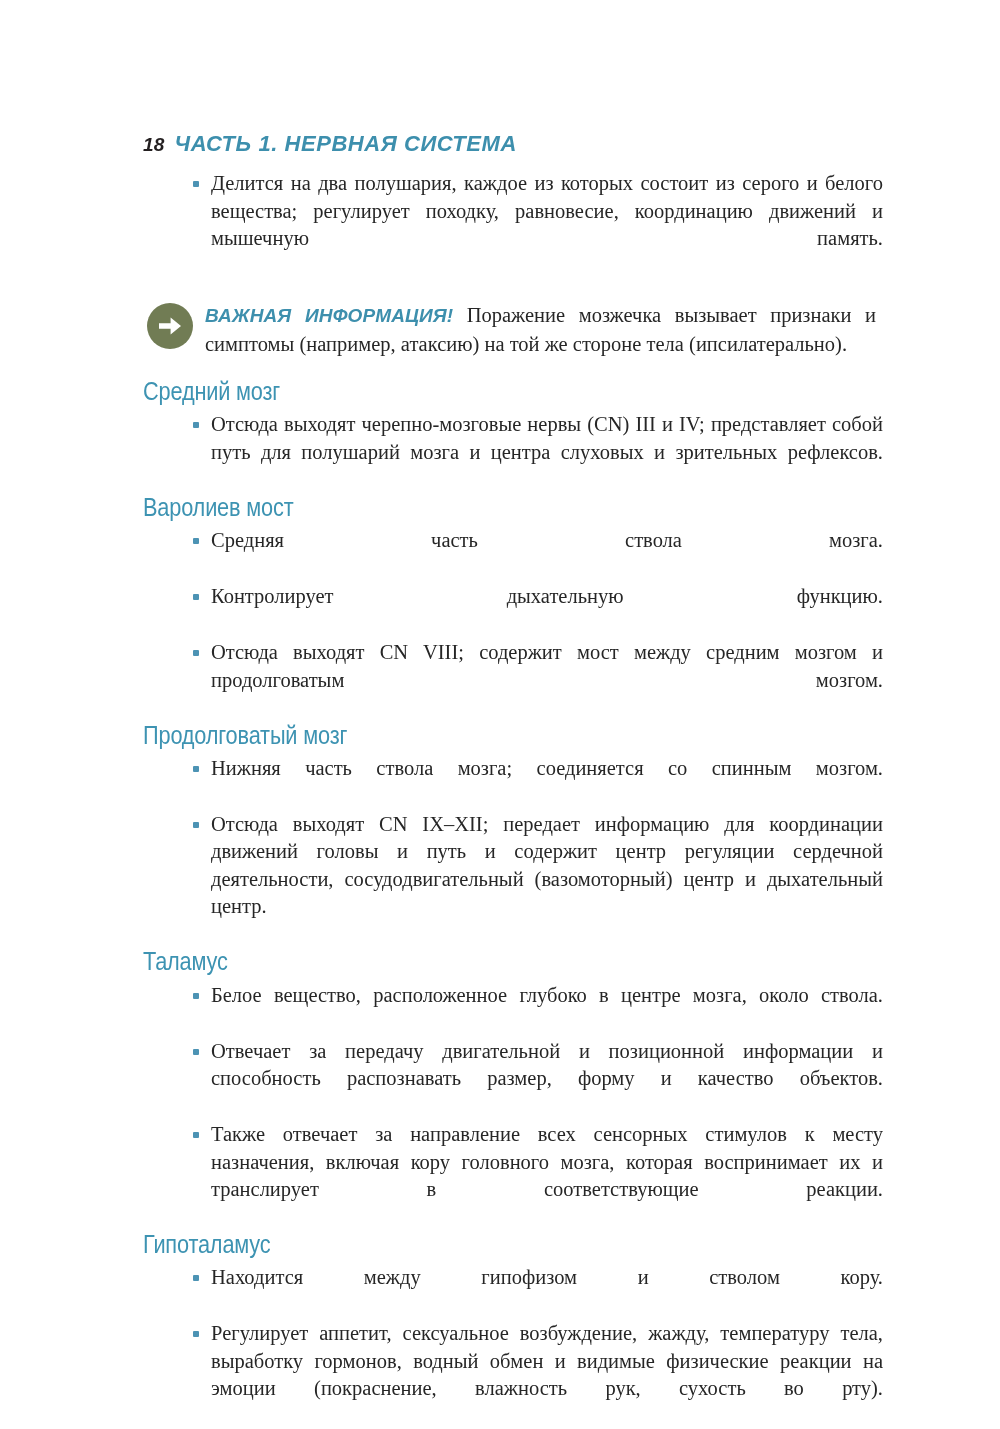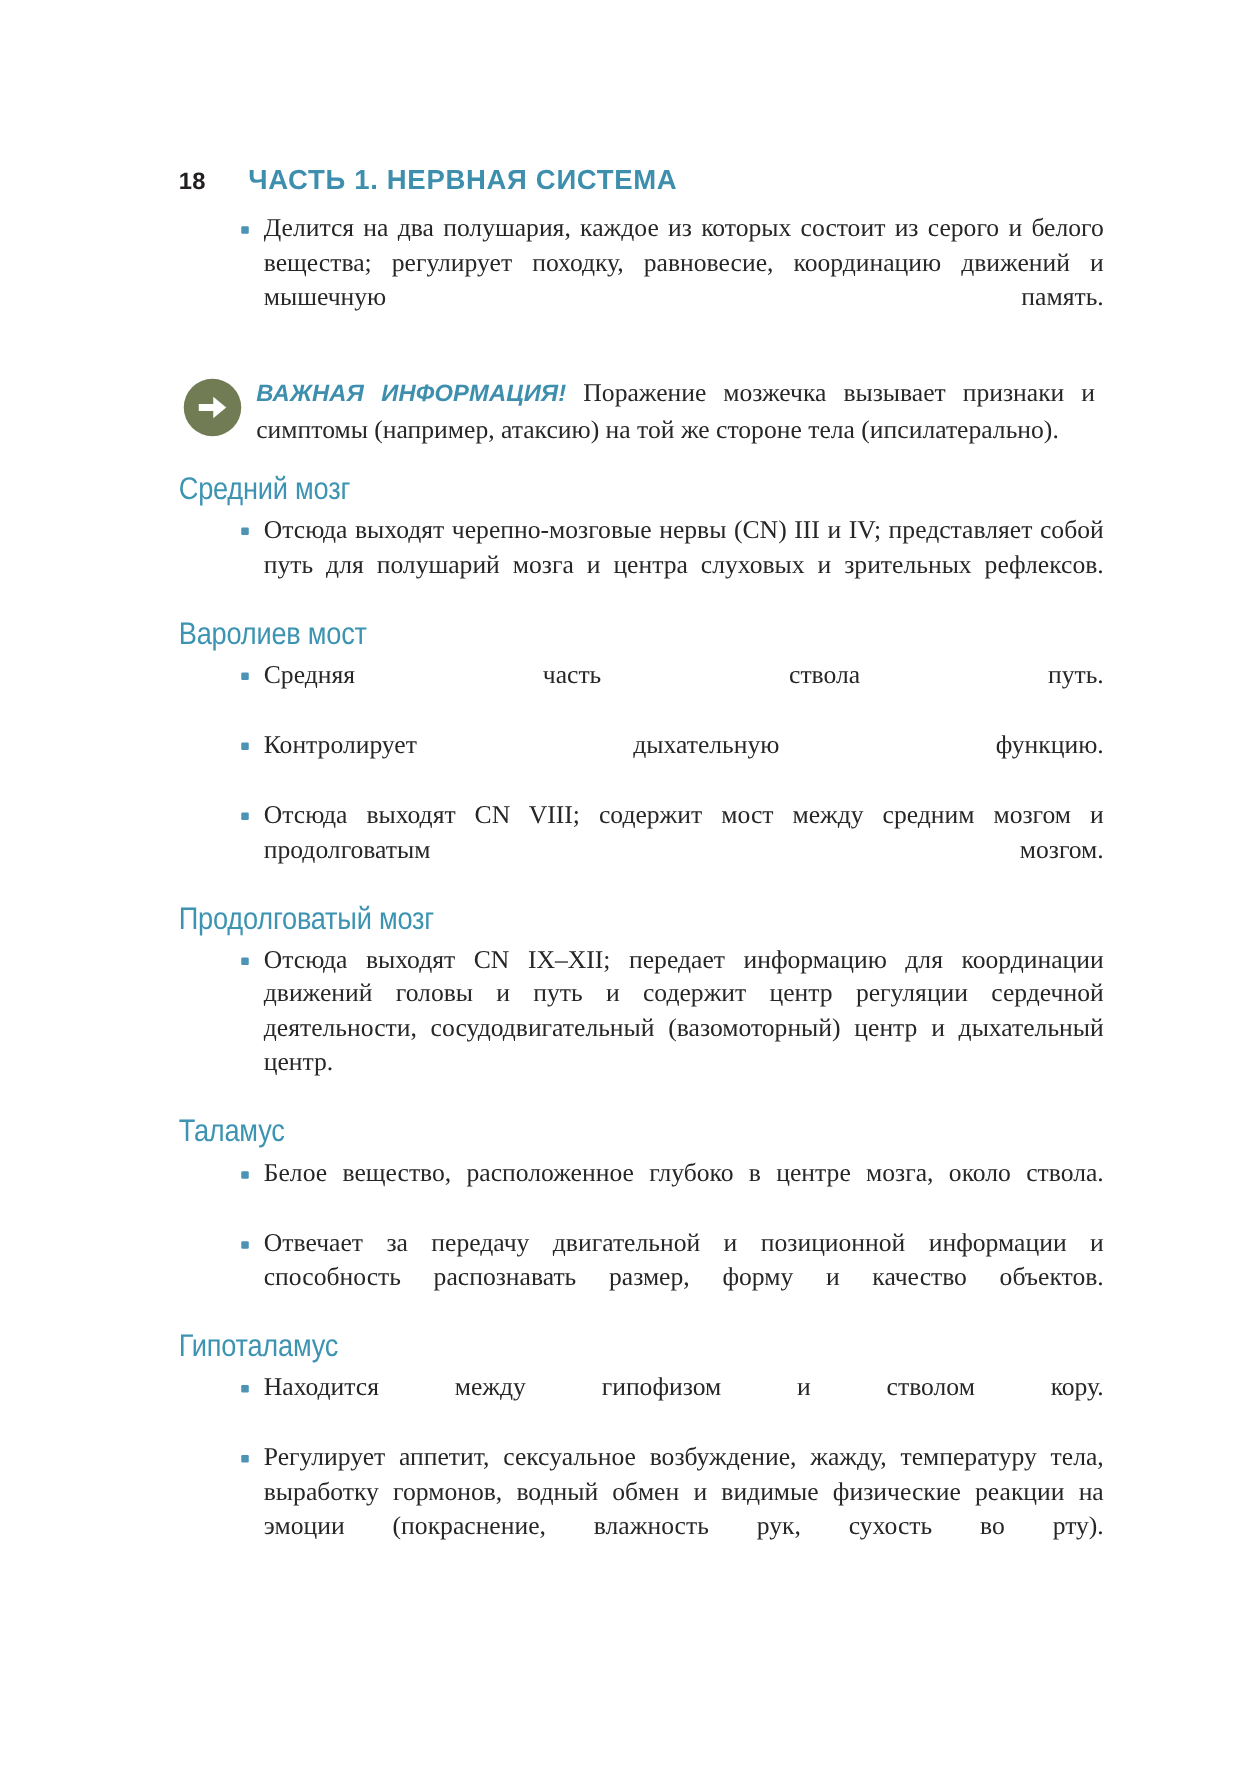--- a/index.html
+++ b/index.html
@@ -26,22 +26,23 @@
     background: #ffffff;
   }
 
   
   .running-head {
     position: absolute;
     left: 143px;
     top: 131px;
     display: flex;
     align-items: baseline;
-    gap: 34px;
+    gap: 10px;
     white-space: nowrap;
+    font-style: italic;
   }
   .folio {
     font-family: "Liberation Sans", "DejaVu Sans", sans-serif;
     font-weight: 700;
     font-size: 19px;
     color: #231f20;
     letter-spacing: 0.2px;
   }
   .head-title {
     font-family: "Liberation Sans", "DejaVu Sans", sans-serif;
@@ -183,34 +184,36 @@
       <p class="callout-text"><span class="callout-label">ВАЖНАЯ ИНФОРМАЦИЯ!</span><span> Поражение мозжечка вызывает признаки и симптомы (например, атаксию) на той же стороне тела (ипсилатерально).</span></p>
     </div>
 
     <h2 class="section-heading sec-midbrain">Средний мозг</h2>
     <ul class="bullets">
       <li>Отсюда выходят черепно-мозговые нервы (CN) III и IV; представляет собой путь для полушарий мозга и центра слуховых и зрительных рефлексов.</li>
     </ul>
 
     <h2 class="section-heading sec-pons">Варолиев мост</h2>
     <ul class="bullets">
-      <li>Средняя часть ствола путь.</li>
+      <li>Средняя часть ствола мозга.</li>
       <li>Контролирует дыхательную функцию.</li>
       <li>Отсюда выходят CN VIII; содержит мост между средним мозгом и продолговатым мозгом.</li>
     </ul>
 
     <h2 class="section-heading sec-medulla">Продолговатый мозг</h2>
     <ul class="bullets">
+      <li>Нижняя часть ствола мозга; соединяется со спинным мозгом.</li>
       <li>Отсюда выходят CN IX–XII; передает информацию для координации движений головы и путь и содержит центр регуляции сердечной деятельности, сосудодвигательный (вазомоторный) центр и дыхательный центр.</li>
     </ul>
 
     <h2 class="section-heading sec-thalamus">Таламус</h2>
     <ul class="bullets">
       <li>Белое вещество, расположенное глубоко в центре мозга, около ствола.</li>
       <li>Отвечает за передачу двигательной и позиционной информации и способность распознавать размер, форму и качество объектов.</li>
+      <li>Также отвечает за направление всех сенсорных стимулов к месту назначения, включая кору головного мозга, которая воспринимает их и транслирует в соответствующие реакции.</li>
     </ul>
 
     <h2 class="section-heading sec-hypothal">Гипоталамус</h2>
     <ul class="bullets">
       <li>Находится между гипофизом и стволом кору.</li>
       <li>Регулирует аппетит, сексуальное возбуждение, жажду, температуру тела, выработку гормонов, водный обмен и видимые физические реакции на эмоции (покраснение, влажность рук, сухость во рту).</li>
 
     </ul>
 
   </div>

